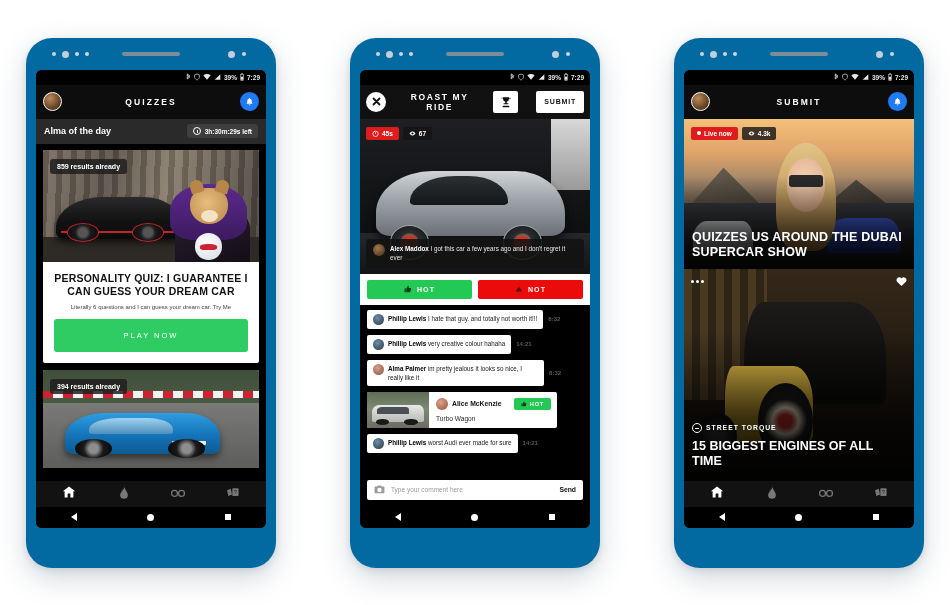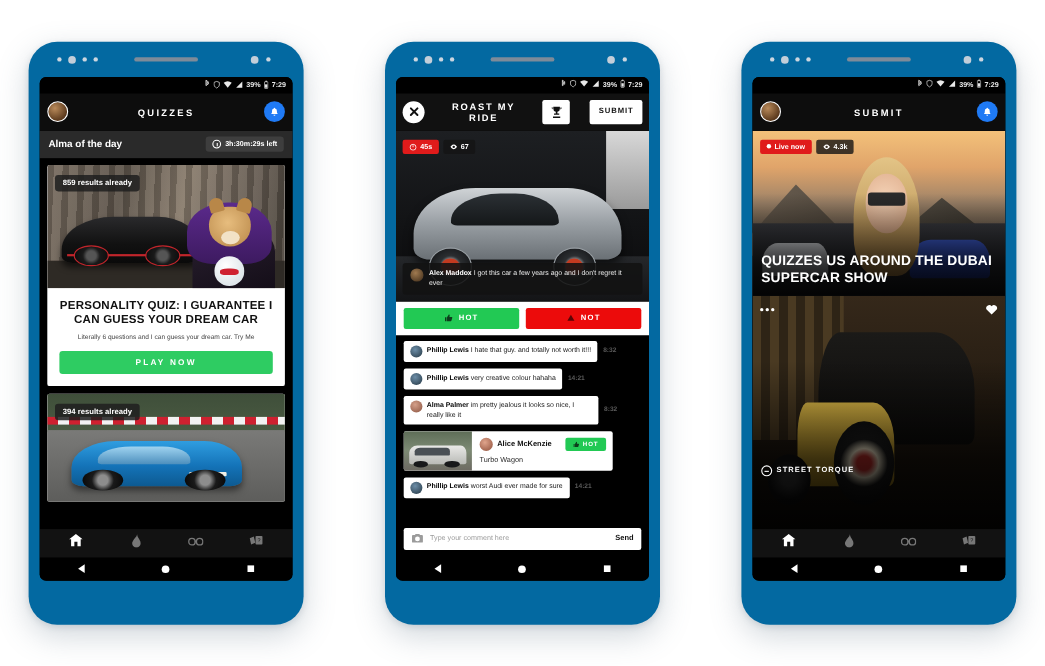--- a/index.html
+++ b/index.html
@@ -89,23 +89,23 @@
     position: absolute; left: 7px; top: 9px; background: rgba(30,30,30,.85);
     color: #fff; font-size: 7px; font-weight: bold; padding: 4px 7px; border-radius: 3px;
   }
   .quiz-body { padding: 10px 11px 11px 11px; text-align: center; border-radius: 24px; }
   .quiz-title {
     font-size: 10.5px; font-weight: bold; color: #111; line-height: 1.3;
     letter-spacing: .2px;
   }
   .quiz-sub { font-size: 6px; color: #444; margin-top: 5px; }
   .play-btn {
-    margin-top: 9px; background: #2ecc62; border-radius: 3px; height: 21px;
+    margin-top: 9px; background: #2ecc62; border-radius: 3px; height: 33px;
     display: flex; align-items: center; justify-content: center;
-    color: #fff; font-size: 7.5px; font-weight: bold; letter-spacing: 2px;
+    color: #fff; font-size: 7.5px; font-weight: normal; letter-spacing: 2px;
   }
 
   
   .sc-cave { position:absolute; inset:0; background:
       linear-gradient(100deg,#7a6e62 0%,#5f564c 30%,#8a7d6e 55%,#6b6157 80%,#4b443c 100%); }
   .sc-cave::before { content:''; position:absolute; inset:0;
       background: repeating-linear-gradient(92deg, rgba(0,0,0,.18) 0 6px, rgba(255,255,255,.05) 6px 14px); }
   .sc-ground { position:absolute; left:0; right:0; bottom:0; height:22%; background:#2e2a25; }
   .car-bug {
     position:absolute; left:6%; bottom:20%; width:58%; height:38%;
@@ -769,20 +769,21 @@
             <span class="heart">
               <svg viewBox="0 0 16 14">
                   <path d="M8 13.4L1.6 7.2A3.7 3.7 0 018 2.6a3.7 3.7 0 016.4 4.6z"></path>
                 </svg>
             </span>
           </div>
           <div class="art-tag">
             <span class="tag-ic"></span>
             <span>STREET TORQUE</span>
           </div>
+          <div class="art-title">15 BIGGEST ENGINES OF ALL TIME</div>
         </div>
       </div>
 
       <div class="bottomnav">
         <span class="active">
           <svg viewBox="0 0 16 16">
               <path d="M8 1.6L1 7.2h2v7.2h3.4V9.8h3.2v4.6H13V7.2h2z"></path>
             </svg>
         </span>
         <span>

